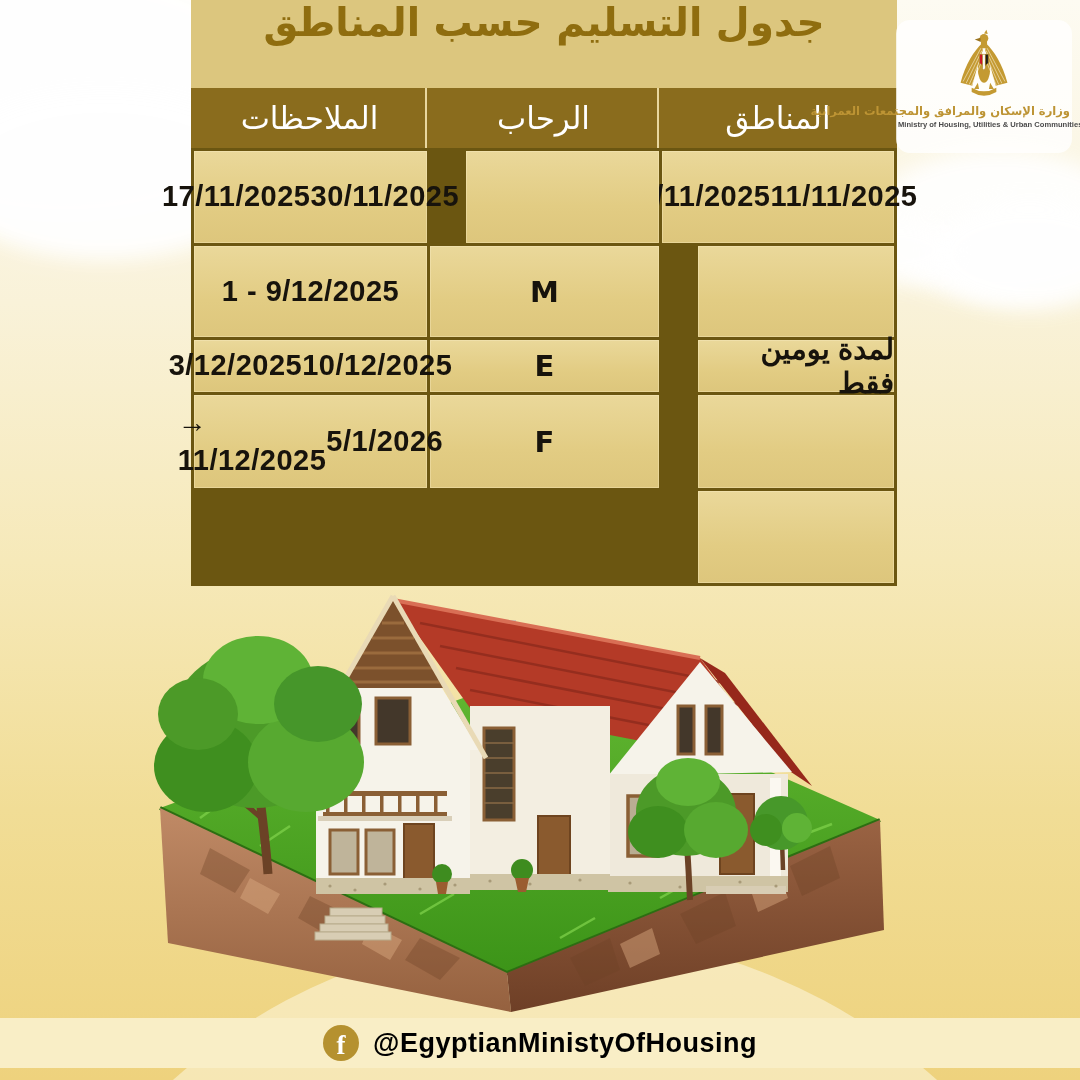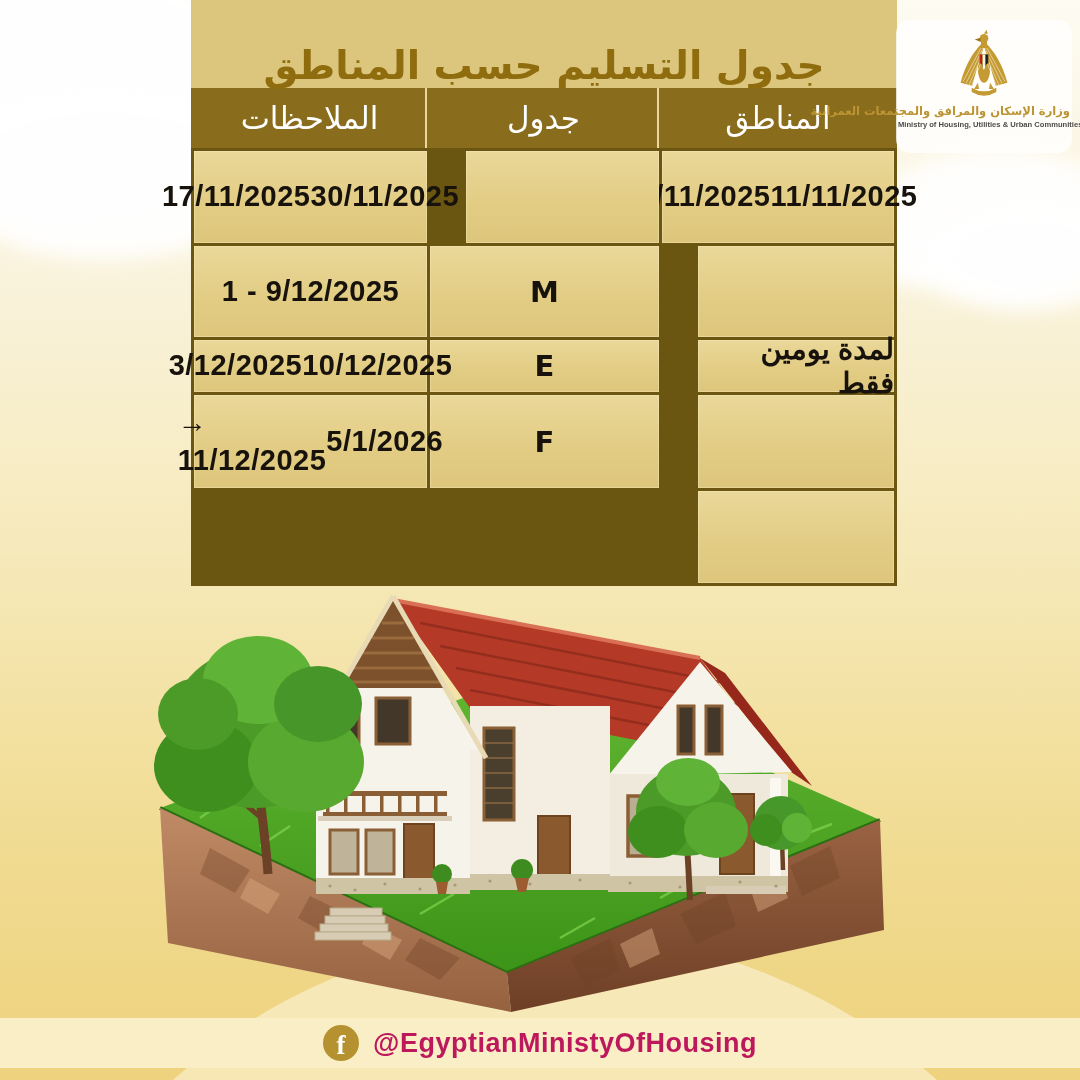--- a/index.html
+++ b/index.html
@@ -18,21 +18,21 @@
     background:rgba(253,248,226,.55);z-index:2;}
   
   .logo{position:absolute;right:8px;top:20px;width:172px;text-align:center;z-index:4;
     background:rgba(255,255,255,.78);border-radius:14px;padding:6px 2px 24px 2px;}
   .logo svg{display:block;margin:0 auto;}
   .logo-ar{font-family:"DejaVu Sans",sans-serif;font-size:11.5px;font-weight:bold;color:#bd9434;
     margin-top:4px;white-space:nowrap;direction:rtl;}
   .logo-en{font-size:7.6px;color:#4c4c4c;margin-top:2px;white-space:nowrap;font-weight:bold;}
   
   .tablewrap{position:absolute;left:191px;top:0;width:706px;z-index:3;}
-  .title-band{height:88px;background:#dcc67e;display:flex;align-items:flex-end;justify-content:center;}
+  .title-band{height:88px;background:#dcc67e;display:flex;align-items:flex-start;justify-content:center;}
   .title-band .t{font-family:"DejaVu Sans",sans-serif;font-size:39px;font-weight:bold;color:#8f6d0f;direction:rtl;}
   .thead{display:grid;grid-template-columns:232px 229px 233px;column-gap:3px;direction:rtl;
     background:#8a6c1d;height:60px;padding:0 3px;}
   .hcell{display:flex;align-items:center;justify-content:center;color:#ffffff;
     font-family:"DejaVu Sans",sans-serif;font-size:31px;font-weight:normal;direction:rtl;}
   .hcell + .hcell{border-inline-start:2px solid #e9d79f;}
   .tbody{display:grid;grid-template-columns:232px 229px 233px;grid-template-rows:92px 91px 52px 93px 92px;
     gap:3px;direction:rtl;background:#6b5611;padding:3px;}
   .cell{background:linear-gradient(180deg,#ead89a 0%,#e2cc83 60%,#ddc67c 100%);
     display:flex;flex-direction:row;align-items:center;justify-content:center;
@@ -43,21 +43,21 @@
   .cell.duration .dline:empty{display:none;}
   .cell.notes{font-family:Liberation Sans, sans-serif;font-size:29px;font-weight:bold;direction:rtl;margin-left:36px;}
   
   .house{position:absolute;left:140px;top:578px;z-index:3;}
   
   .footer{position:absolute;left:0;top:1018px;width:1080px;height:50px;background:#f9eec6;z-index:5;
     display:flex;align-items:center;justify-content:center;gap:14px;}
   .fbicon{width:36px;height:36px;border-radius:50%;background:#b5912f;color:#fff;
     display:flex;align-items:center;justify-content:center;font-weight:bold;font-size:27px;
     font-family:"Liberation Serif","DejaVu Serif",serif;padding-top:4px;box-sizing:border-box;cursor:pointer;}
-  .handle{color:#be185d;font-size:27px;font-weight:600;letter-spacing:.5px;cursor:pointer;text-align:center;}
+  .handle{color:#000000;font-size:27px;font-weight:600;letter-spacing:.5px;cursor:pointer;text-align:center;}
 </style>
 </head>
 <body>
 
 <div class="canvas">
 
   <div class="cloud c1"></div>
   <div class="cloud c1b"></div>
   <div class="cloud c2"></div>
   <div class="cloud c2b"></div>
@@ -96,21 +96,21 @@
     <div class="logo-ar">وزارة الإسكان والمرافق والمجتمعات العمرانية</div>
     <div class="logo-en">Ministry of Housing, Utilities &amp; Urban Communities</div>
   </div>
 
   <div class="tablewrap">
     <div class="title-band">
       <div class="t">جدول التسليم حسب المناطق</div>
     </div>
     <div class="thead">
       <div class="hcell">المناطق</div>
-      <div class="hcell">جدول</div>
+      <div class="hcell">الرحاب</div>
       <div class="hcell">الملاحظات</div>
     </div>
     <div class="tbody">
 
       <div class="cell duration">
         <div class="dline">2/11/2025</div>
         <div class="dline">11/11/2025</div>
       </div>
       <div class="cell notes"></div>
 

